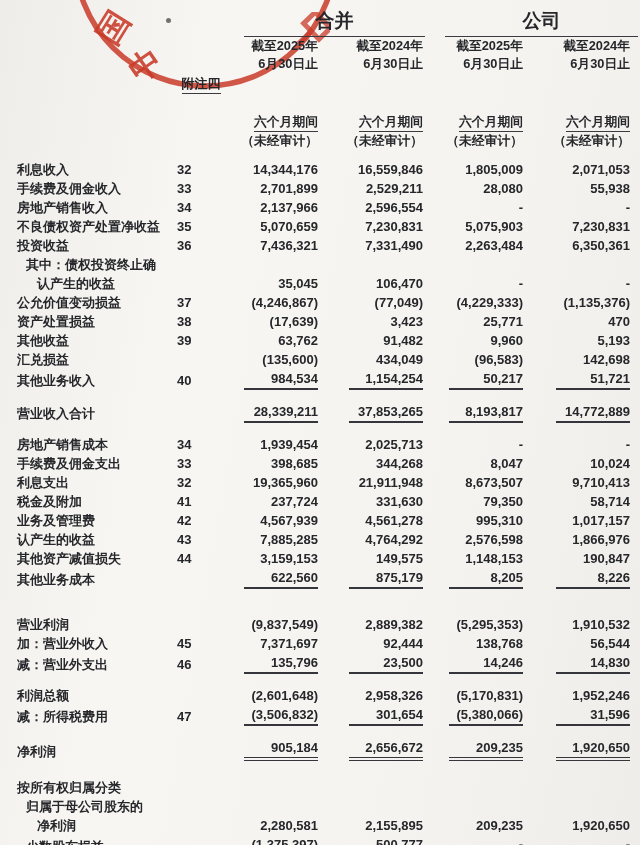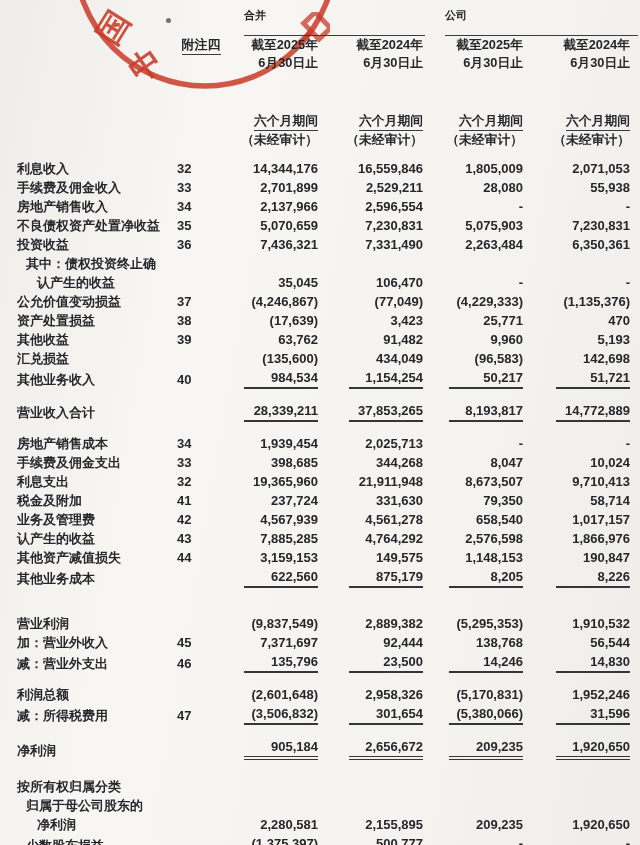--- a/index.html
+++ b/index.html
@@ -2,26 +2,26 @@
 <html><head>
 <meta charset="utf-8">
 <style>
   html,body{margin:0;padding:0;background:#dcdad6;}
   .page{position:relative;width:640px;height:845px;overflow:hidden;
     background:linear-gradient(100deg,#efedea 0%,#f7f6f3 28%,#f5f3f0 70%,#efede9 100%);
     font-family:"Liberation Sans","DejaVu Sans",sans-serif;color:#26272b;}
   .content{position:absolute;left:0;top:4px;right:0;}
   .grid{display:grid;grid-template-columns:170px 62px 86px 105px 100px 107px;}
   
-  .grp{grid-column:3/5;text-align:left;font-weight:700;font-size:11px;
-    padding-bottom:12px;border-bottom:1.6px solid #3a3b40;margin-left:12px;margin-right:-2px;}
+  .grp{grid-column:3/5;text-align:center;font-weight:700;font-size:19px;
+    padding-bottom:2px;border-bottom:1.6px solid #3a3b40;margin-left:12px;margin-right:-2px;}
   .grp.g2{grid-column:5/7;margin-left:22px;margin-right:-8px;}
   .hcol{text-align:right;font-weight:700;font-size:12.8px;line-height:18px;white-space:nowrap;}
   .hcol .ul span{display:inline-block;border-bottom:1.5px solid #3a3b40;margin-top:40px;}
-  .notecell{display:flex;flex-direction:column;justify-content:flex-start;align-items:center;}
+  .notecell{display:flex;flex-direction:column;justify-content:center;align-items:center;}
   .note-label{font-weight:700;font-size:13px;border-bottom:1.5px solid #3a3b40;margin-bottom:18px;}
   .hdr{margin-top:4px;}
   
   .tbl{margin-top:10px;}
   .r{display:grid;grid-template-columns:170px 62px 86px 105px 100px 107px;
      height:19px;line-height:19px;font-size:13px;font-weight:700;align-items:end;}
   .lbl{padding-left:17px;white-space:nowrap;}
   .r.i1 .lbl{padding-left:26px;}
   .r.i2 .lbl{padding-left:37px;}
   .note{padding-left:7px;}
@@ -234,21 +234,21 @@
     <div class="val"><span>237,724</span></div>
     <div class="val"><span>331,630</span></div>
     <div class="val"><span>79,350</span></div>
     <div class="val"><span>58,714</span></div>
   </div>
         <div class="r">
     <div class="lbl">业务及管理费</div>
     <div class="note">42</div>
     <div class="val"><span>4,567,939</span></div>
     <div class="val"><span>4,561,278</span></div>
-    <div class="val"><span>658,540</span></div>
+    <div class="val"><span>995,310</span></div>
     <div class="val"><span>1,017,157</span></div>
   </div>
         <div class="r">
     <div class="lbl">认产生的收益</div>
     <div class="note">43</div>
     <div class="val"><span>7,885,285</span></div>
     <div class="val"><span>4,764,292</span></div>
     <div class="val"><span>2,576,598</span></div>
     <div class="val"><span>1,866,976</span></div>
   </div>

